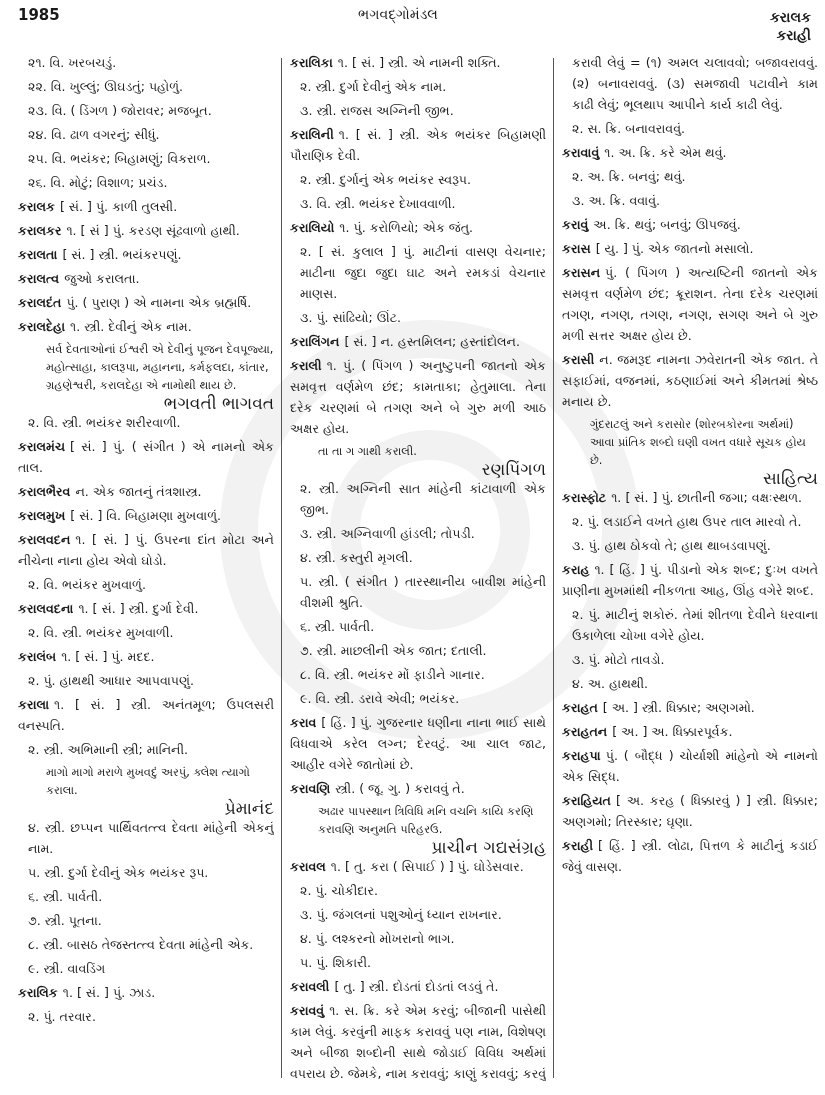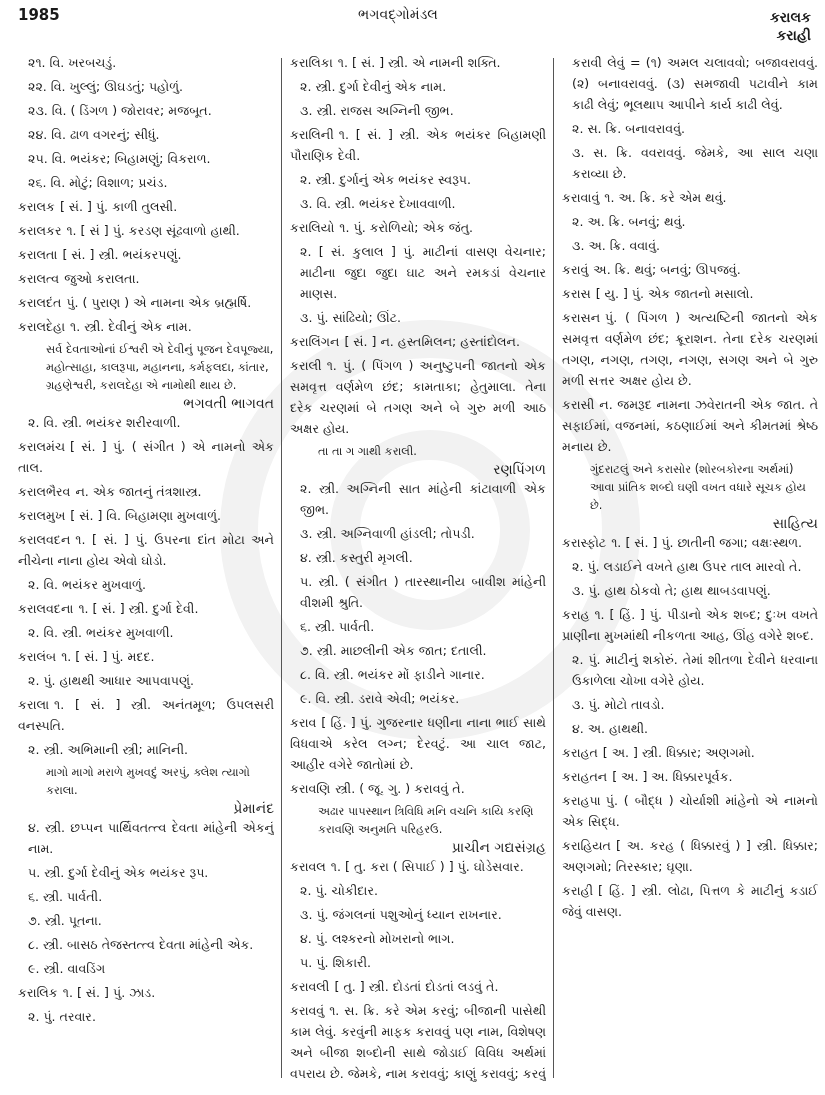--- a/index.html
+++ b/index.html
@@ -23,24 +23,24 @@
     position: absolute; top: 52px; height: 1030px; overflow: hidden; z-index: 1;
     font-size: 12.6px; line-height: 21px;
   }
   .c1 { left: 18px; width: 256px; }
   .c2 { left: 290px; width: 256px; }
   .c3 { left: 562px; width: 256px; }
   .rule { position: absolute; top: 58px; width: 1px; height: 1020px; background: #555; z-index: 1; }
   .r1 { left: 281px; }
   .r2 { left: 553px; }
   .entry { margin-bottom: 3px; text-align: justify; }
-  .hw { font-weight: normal; margin-right: 5px; }
+  .hw { font-weight: bold; margin-right: 5px; }
   .sense { padding-left: 10px; }
   .quote { padding-left: 28px; font-size: 11.4px; line-height: 18px; }
-  .src { display: block; text-align: right; font-size: 14px; line-height: 18px; }
+  .src { display: block; text-align: right; font-size: 17px; line-height: 18px; }
 </style>
 </head>
 <body>
 
 <div class="watermark"></div>
 <div class="watermark inner"></div>
 
 <div class="header">
   <div class="pagenum">1985</div>
   <div class="title">ભગવદ્ગોમંડલ</div>
@@ -117,21 +117,20 @@
     <div class="entry sense">૨. પું. ચોકીદાર.</div>
     <div class="entry sense">૩. પું. જંગલનાં પશુઓનું ધ્યાન રાખનાર.</div>
     <div class="entry sense">૪. પું. લશ્કરનો મોખરાનો ભાગ.</div>
     <div class="entry sense">૫. પું. શિકારી.</div>
     <div class="entry"><span class="hw">કરાવલી</span><span>[ તુ. ] સ્ત્રી. દોડતાં દોડતાં લડવું તે.</span></div>
     <div class="entry"><span class="hw">કરાવવું</span><span>૧. સ. ક્રિ. કરે એમ કરવું; બીજાની પાસેથી કામ લેવું. કરવુંની માફક કરાવવું પણ નામ, વિશેષણ અને બીજા શબ્દોની સાથે જોડાઈ વિવિધ અર્થમાં વપરાય છે. જેમકે, નામ કરાવવું; કાણું કરાવવું; કરવું કરાવવું.</span></div>
   </div>
 <div class="col c3">
     <div class="entry sense">કરાવી લેવું = (૧) અમલ ચલાવવો; બજાવરાવવું. (૨) બનાવરાવવું. (૩) સમજાવી પટાવીને કામ કાઢી લેવું; ભૂલથાપ આપીને કાર્ય કાઢી લેવું.</div>
     <div class="entry sense">૨. સ. ક્રિ. બનાવરાવવું.</div>
-    <div class="entry sense">૩. સ. ક્રિ. વવરાવવું. જેમકે, આ સાલ ચણા કરાવ્યા છે.</div>
     <div class="entry"><span class="hw">કરાવાવું</span><span>૧. અ. ક્રિ. કરે એમ થવું.</span></div>
     <div class="entry sense">૨. અ. ક્રિ. બનવું; થવું.</div>
     <div class="entry sense">૩. અ. ક્રિ. વવાવું.</div>
     <div class="entry"><span class="hw">કરાવું</span><span>અ. ક્રિ. થવું; બનવું; ઊપજવું.</span></div>
     <div class="entry"><span class="hw">કરાસ</span><span>[ યુ. ] પું. એક જાતનો મસાલો.</span></div>
     <div class="entry"><span class="hw">કરાસન</span><span>પું. ( પિંગળ ) અત્યષ્ટિની જાતનો એક સમવૃત્ત વર્ણમેળ છંદ; ક્રૂરાશન. તેના દરેક ચરણમાં તગણ, નગણ, તગણ, નગણ, સગણ અને બે ગુરુ મળી સત્તર અક્ષર હોય છે.</span></div>
     <div class="entry"><span class="hw">કરાસી</span><span>ન. જમરૂદ નામના ઝવેરાતની એક જાત. તે સફાઈમાં, વજનમાં, કઠણાઈમાં અને કીમતમાં શ્રેષ્ઠ મનાય છે.</span></div>
     <div class="quote"><span>ગુંદરાટલું અને કરાસોર (શોરબકોરના અર્થમાં) આવા પ્રાંતિક શબ્દો ઘણી વખત વધારે સૂચક હોય છે.</span><span class="src">સાહિત્ય</span></div>
     <div class="entry"><span class="hw">કરાસ્ફોટ</span><span>૧. [ સં. ] પું. છાતીની જગા; વક્ષઃસ્થળ.</span></div>
     <div class="entry sense">૨. પું. લડાઈને વખતે હાથ ઉપર તાલ મારવો તે.</div>

